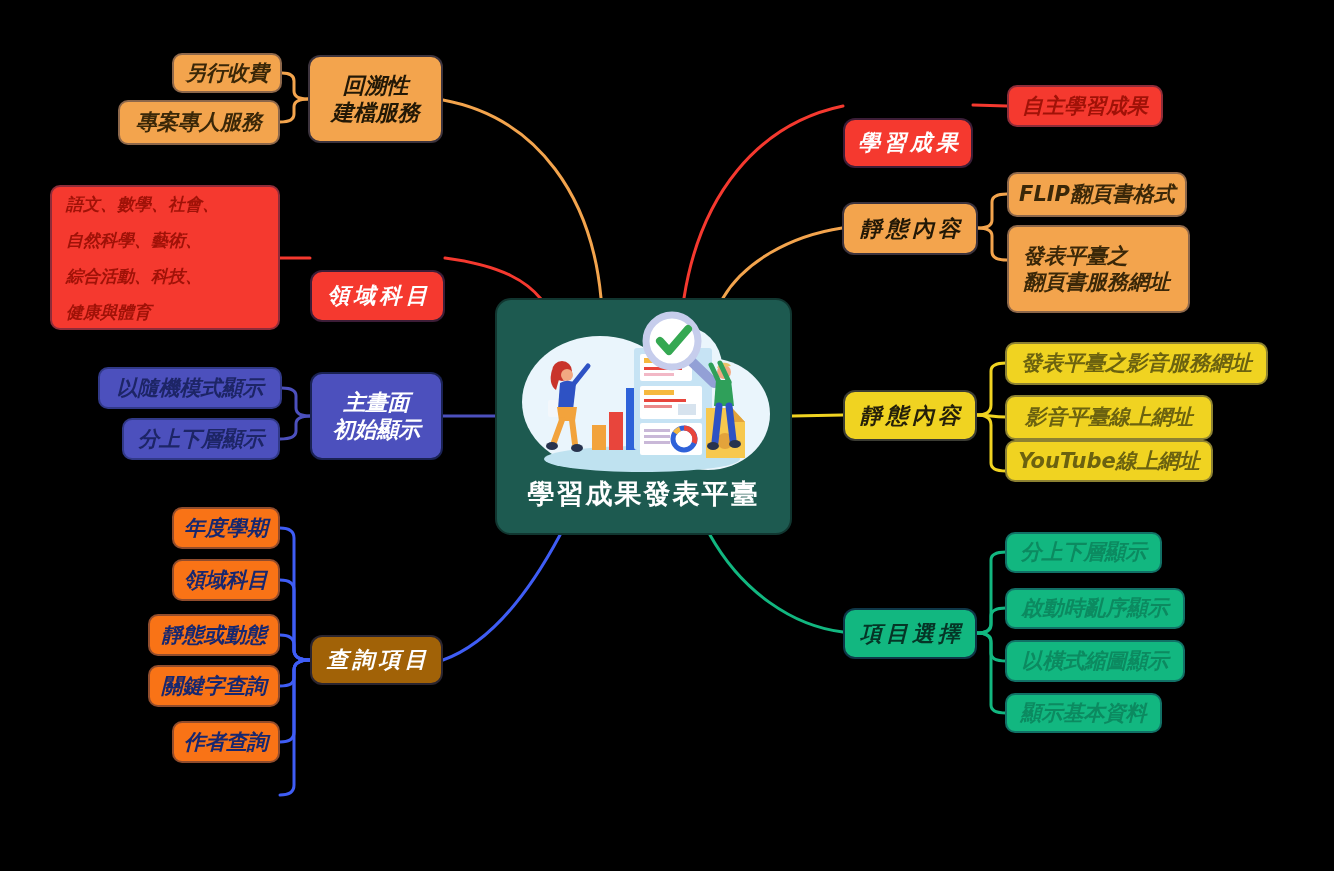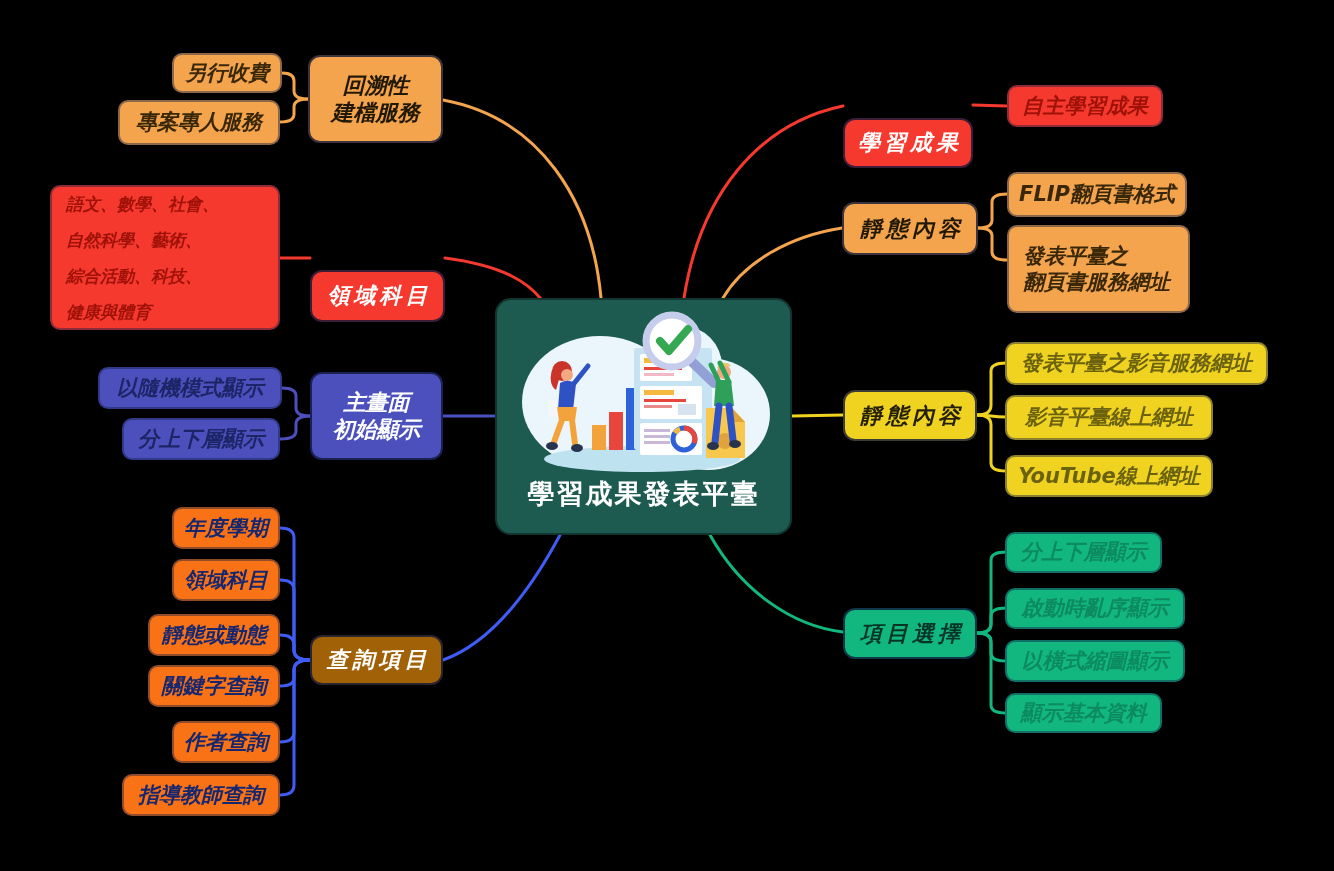--- a/index.html
+++ b/index.html
@@ -105,34 +105,33 @@
 初始顯示</div>
   <div class="node indigo" style="left:98px;top:367px;width:184px;height:42px">以隨機模式顯示</div>
   <div class="node indigo" style="left:122px;top:418px;width:158px;height:42px">分上下層顯示</div>
 
   <div class="node blue parent short" style="left:310px;top:635px;width:133px;height:50px">查詢項目</div>
   <div class="node blue" style="left:172px;top:507px;width:108px;height:42px">年度學期</div>
   <div class="node blue" style="left:172px;top:559px;width:108px;height:42px">領域科目</div>
   <div class="node blue" style="left:148px;top:614px;width:132px;height:42px">靜態或動態</div>
   <div class="node blue" style="left:148px;top:665px;width:132px;height:42px">關鍵字查詢</div>
   <div class="node blue" style="left:172px;top:721px;width:108px;height:42px">作者查詢</div>
-  <div class="node blue" style="left:122px;top:774px;width:158px;height:42px">指導教師查詢</div>
 
   <div class="node red parent short" style="left:843px;top:80px;width:130px;height:50px">學習成果</div>
   <div class="node red" style="left:1007px;top:85px;width:156px;height:42px">自主學習成果</div>
 
   <div class="node orange parent short" style="left:842px;top:202px;width:136px;height:53px">靜態內容</div>
   <div class="node orange" style="left:1007px;top:172px;width:180px;height:45px">FLIP翻頁書格式</div>
   <div class="node orange align-left" style="left:1007px;top:225px;width:183px;height:88px">發表平臺之
 翻頁書服務網址</div>
 
   <div class="node yellow parent short" style="left:843px;top:390px;width:134px;height:51px">靜態內容</div>
   <div class="node yellow" style="left:1005px;top:342px;width:263px;height:43px">發表平臺之影音服務網址</div>
   <div class="node yellow" style="left:1005px;top:395px;width:208px;height:45px">影音平臺線上網址</div>
-  <div class="node yellow" style="left:1005px;top:455px;width:208px;height:42px">YouTube線上網址</div>
+  <div class="node yellow" style="left:1005px;top:440px;width:208px;height:42px">YouTube線上網址</div>
 
   <div class="node green parent short" style="left:843px;top:608px;width:134px;height:51px">項目選擇</div>
   <div class="node green" style="left:1005px;top:532px;width:157px;height:41px">分上下層顯示</div>
   <div class="node green" style="left:1005px;top:588px;width:180px;height:41px">啟動時亂序顯示</div>
   <div class="node green" style="left:1005px;top:640px;width:180px;height:42px">以橫式縮圖顯示</div>
   <div class="node green" style="left:1005px;top:693px;width:157px;height:40px">顯示基本資料</div>
 
   <div class="center-node">
     <svg class="center-illustration" width="268" height="166" viewBox="0 0 268 166">
 

